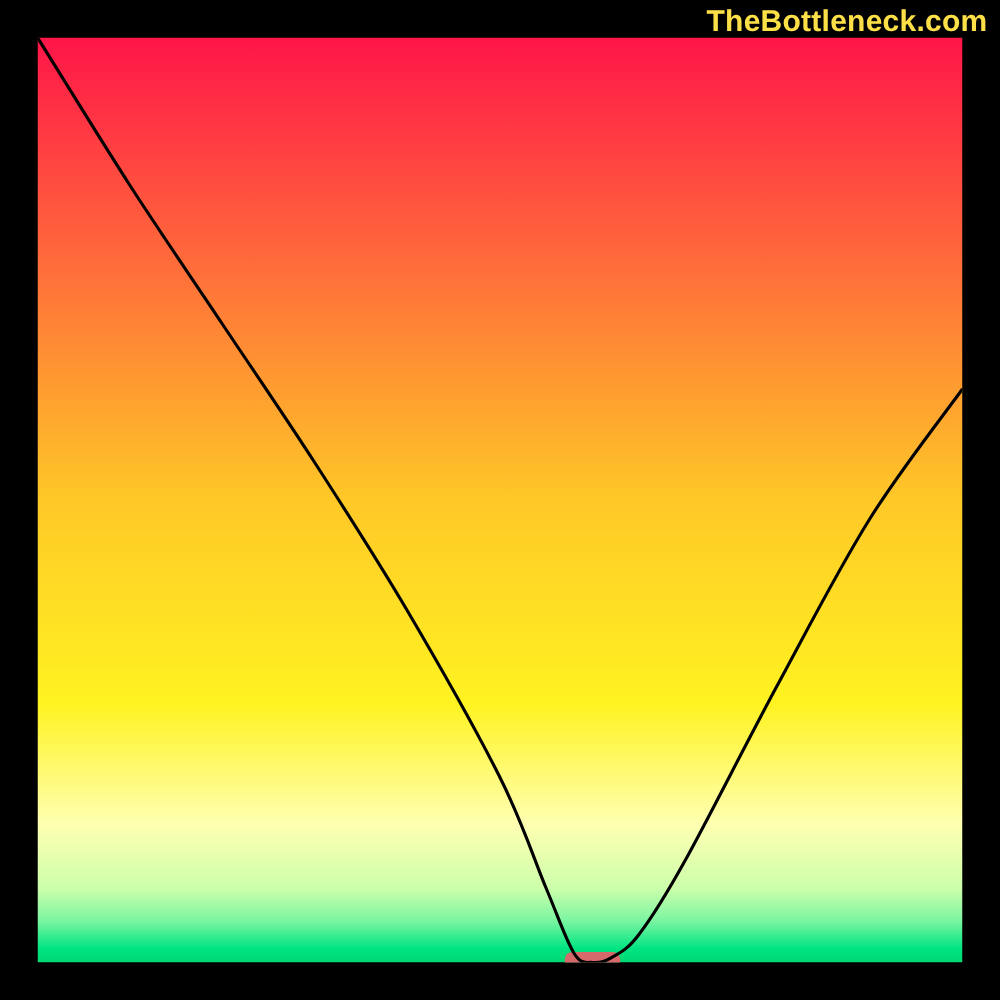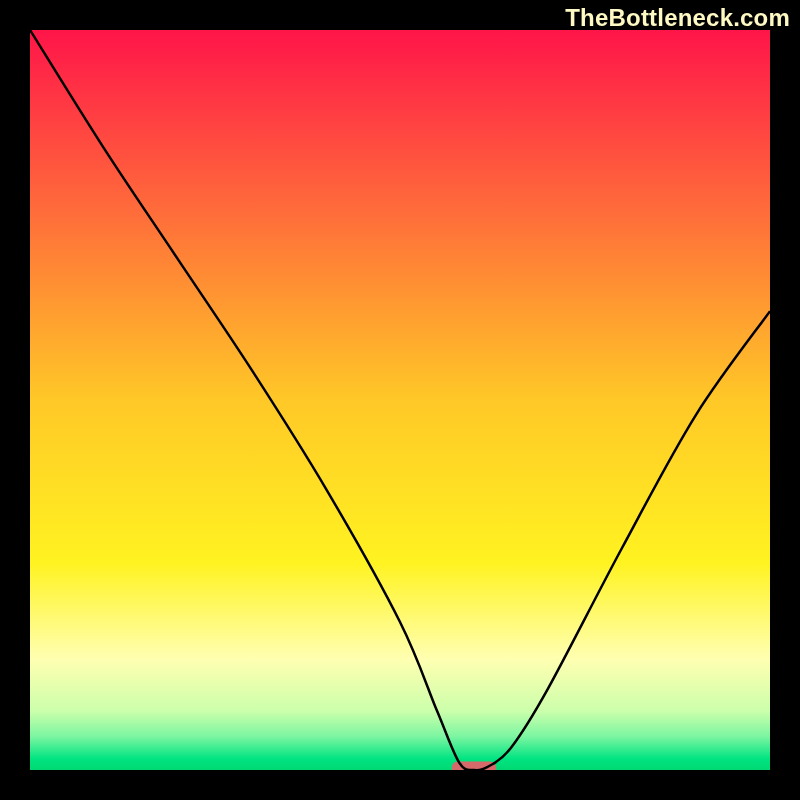--- a/index.html
+++ b/index.html
@@ -13,21 +13,21 @@
   .outer {
     width: 800px;
     height: 800px;
     background: #000;
     position: relative;
   }
   .watermark {
     position: absolute;
     top: 4px;
     right: 10px;
-    color: #fef9c3;
+    color: #fde047;
     font-size: 24px;
     font-weight: 600;
     z-index: 10;
     letter-spacing: 0.2px;
   }
   .plot {
     position: absolute;
     left: 30px;
     top: 30px;
     width: 740px;

